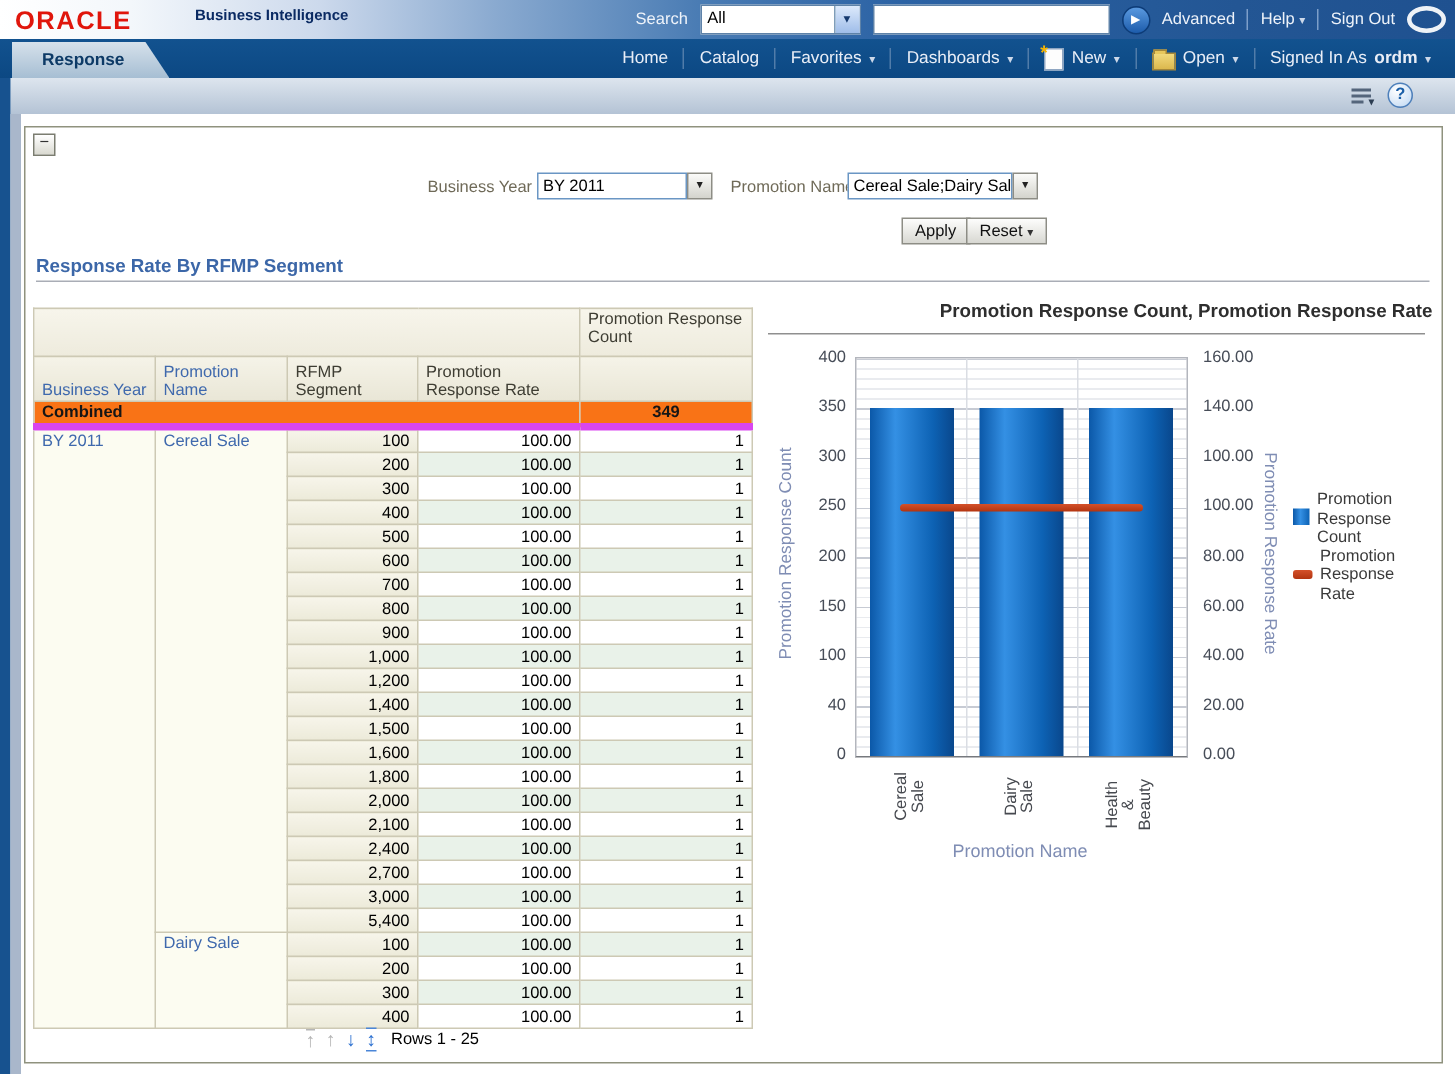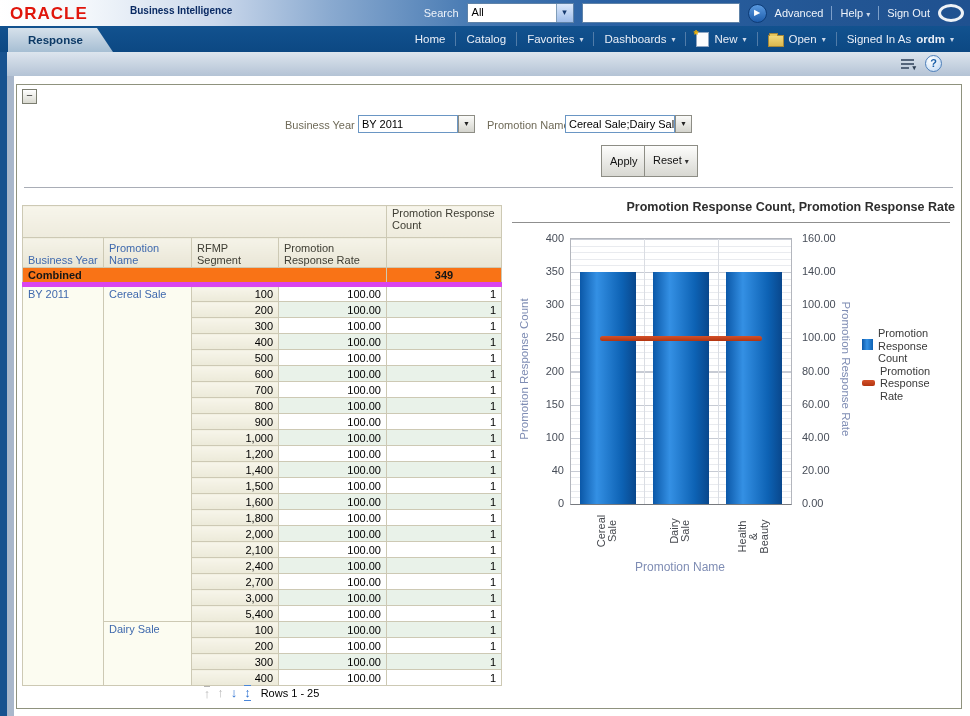--- a/index.html
+++ b/index.html
@@ -49,21 +49,21 @@
             background:radial-gradient(circle at 35% 30%,#ffffff,#bcd6f2);text-align:center;line-height:15px;font-size:11px;cursor:pointer;}
   
   .panel{position:absolute;left:16px;top:84px;width:944px;height:623px;border:1px solid #8f927e;background:#fff;}
   .collapse-btn{position:absolute;left:5px;top:4px;width:13px;height:13px;border:1px solid #7b7d70;
     background:linear-gradient(#ffffff,#d9d9d0);text-align:center;line-height:11px;font-size:11px;color:#333;cursor:pointer;}
   .prompt-label{position:absolute;color:#6f6a58;font-size:11px;}
   .field{position:absolute;height:18px;background:#fff;border:1px solid #6a96c4;padding:2px 3px;color:#000;
          white-space:nowrap;overflow:hidden;box-sizing:border-box;}
   .dd-btn{position:absolute;width:17px;height:18px;border:1px solid #8d8d85;background:linear-gradient(#fbfbf9,#d4d4cd);
           text-align:center;line-height:16px;font-size:7px;color:#222;box-sizing:border-box;cursor:pointer;}
-  .push-btn{position:absolute;height:32px;border:1px solid #8d8d85;background:linear-gradient(#fdfdfc,#d8d8d2);
+  .push-btn{position:absolute;height:18px;border:1px solid #8d8d85;background:linear-gradient(#fdfdfc,#d8d8d2);
             font-family:inherit;font-size:11px;color:#111;text-align:center;line-height:16px;box-sizing:border-box;cursor:pointer;padding:0 8px;}
   .section-title{position:absolute;left:7px;top:85px;color:#3c67a8;font-weight:bold;font-size:12.5px;}
   .title-rule{position:absolute;left:7px;top:102px;width:929px;height:1px;background:#a9adb6;}
   
   .tbl-wrap{position:absolute;left:5px;top:120px;}
   table.grid{border-collapse:collapse;table-layout:fixed;width:479px;border:1px solid #9a9a88;}
   table.grid td,table.grid th{border:1px solid #cdc9b4;font-size:11px;font-weight:normal;padding:1px 5px;box-sizing:border-box;}
   .h-top{background:linear-gradient(#f7f5eb,#eeebdd);height:32px;}
   .h-count{background:linear-gradient(#f7f5eb,#eeebdd);text-align:left;vertical-align:top;color:#3e3d33;height:32px;}
   .h2{background:linear-gradient(#f5f3e8,#e9e6d6);vertical-align:bottom;text-align:left;height:30px;}
@@ -190,20 +190,21 @@
     <span class="field" style="left:341px;top:30px;width:100px;">BY 2011</span>
     <span class="dd-btn" style="left:441px;top:30px;">▼</span>
 
     <span class="prompt-label" style="left:470px;top:34px;">Promotion Name</span>
     <span class="field" style="left:548px;top:30px;width:110px;">Cereal Sale;Dairy Sale</span>
     <span class="dd-btn" style="left:658px;top:30px;">▼</span>
 
     <button class="push-btn" style="left:584px;top:60px;">Apply</button>
     <button class="push-btn" style="left:627px;top:60px;"><span>Reset</span> <span class="chev" style="color:#333;">▾</span></button>
 
+    <div class="section-title">Response Rate By RFMP Segment</div>
     <div class="title-rule"></div>
 
     <div class="tbl-wrap">
       <table class="grid">
         <colgroup>
             <col style="width:81px">
             <col style="width:88px">
             <col style="width:87px">
             <col style="width:108px">
             <col style="width:115px">

